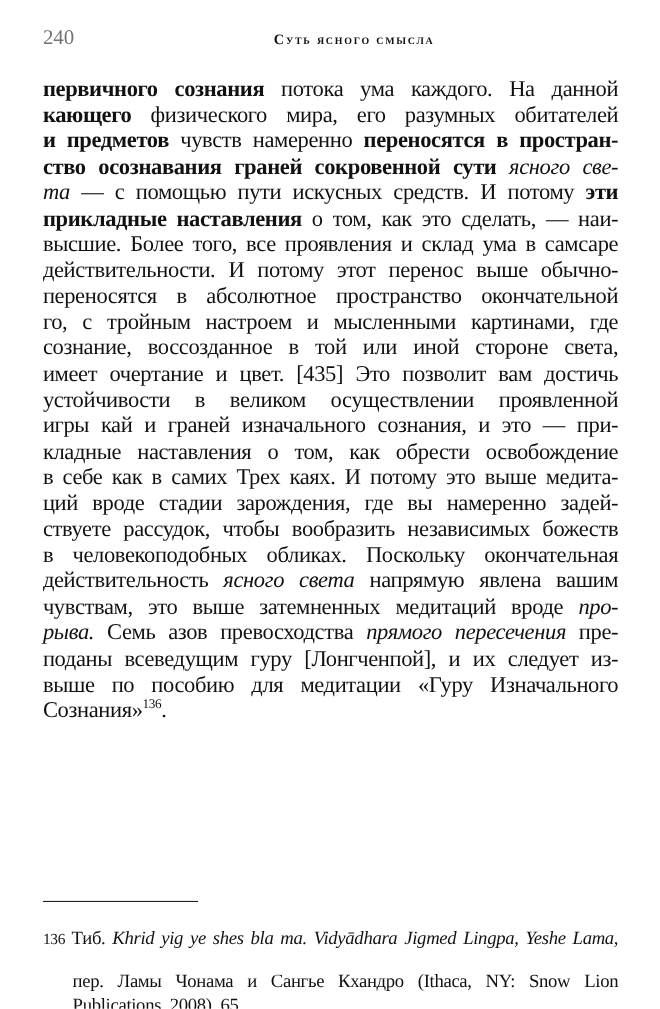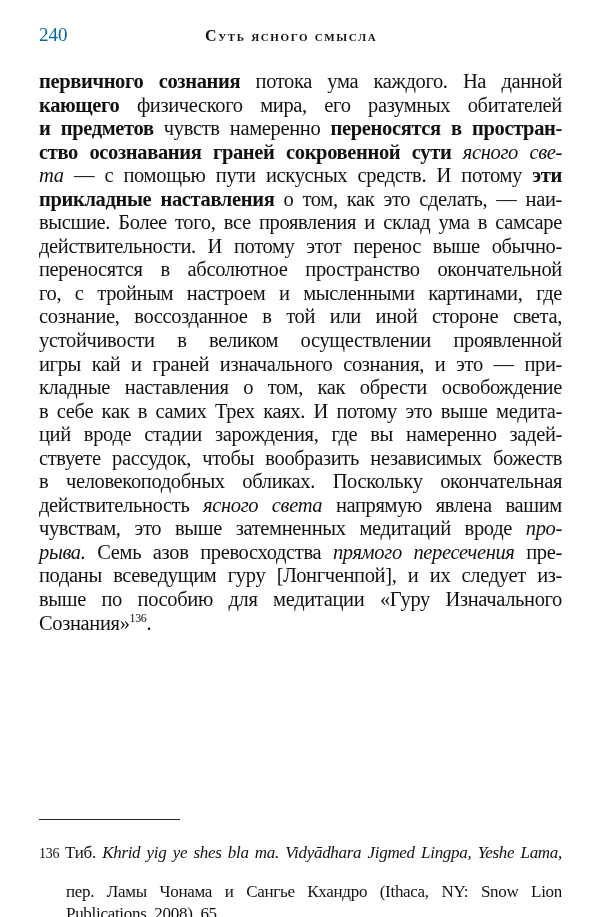--- a/index.html
+++ b/index.html
@@ -14,33 +14,33 @@
     overflow: hidden;
     color: #111111;
     font-family: "Liberation Serif", "DejaVu Serif", serif;
   }
   .page-number {
     position: absolute;
     left: 39px;
     top: 25px;
     font-size: 19px;
     line-height: 20px;
-    color: #0369a1;
+    color: #737373;
   }
   .running-header {
     position: absolute;
     left: 205px;
     width: 190px;
     top: 28px;
-    font-size: 16px;
+    font-size: 13px;
     line-height: 16px;
     font-weight: bold;
     font-variant: small-caps;
     letter-spacing: 1.6px;
-    text-align: left;
+    text-align: right;
     white-space: nowrap;
   }
   .body-text {
     position: absolute;
     left: 39px;
     top: 70px;
     width: 523px;
   }
   .line {
     display: block;
@@ -107,20 +107,21 @@
       <div class="line"><span class="seg-bold">кающего</span><span> физического мира, его разумных обитателей</span></div>
       <div class="line"><span class="seg-bold">и предметов</span><span> чувств намеренно </span><span class="seg-bold">переносятся в простран-</span></div>
       <div class="line"><span class="seg-bold">ство осознавания граней сокровенной сути </span><span class="seg-italic">ясного све-</span></div>
       <div class="line"><span class="seg-italic">та</span><span> — с помощью пути искусных средств. И потому </span><span class="seg-bold">эти</span></div>
       <div class="line"><span class="seg-bold">прикладные наставления</span><span> о том, как это сделать, — наи-</span></div>
       <div class="line"><span>высшие. Более того, все проявления и склад ума в самсаре</span></div>
       <div class="line"><span>действительности. И потому этот перенос выше обычно-</span></div>
       <div class="line"><span>переносятся в абсолютное пространство окончательной</span></div>
       <div class="line"><span>го, с тройным настроем и мысленными картинами, где</span></div>
       <div class="line"><span>сознание, воссозданное в той или иной стороне света,</span></div>
+      <div class="line"><span>имеет очертание и цвет. [435] Это позволит вам достичь</span></div>
       <div class="line"><span>устойчивости в великом осуществлении проявленной</span></div>
       <div class="line"><span>игры кай и граней изначального сознания, и это — при-</span></div>
       <div class="line"><span>кладные наставления о том, как обрести освобождение</span></div>
       <div class="line"><span>в себе как в самих Трех каях. И потому это выше медита-</span></div>
       <div class="line"><span>ций вроде стадии зарождения, где вы намеренно задей-</span></div>
       <div class="line"><span>ствуете рассудок, чтобы вообразить независимых божеств</span></div>
       <div class="line"><span>в человекоподобных обликах. Поскольку окончательная</span></div>
       <div class="line"><span>действительность </span><span class="seg-italic">ясного света</span><span> напрямую явлена вашим</span></div>
       <div class="line"><span>чувствам, это выше затемненных медитаций вроде </span><span class="seg-italic">про-</span></div>
       <div class="line"><span class="seg-italic">рыва.</span><span> Семь азов превосходства </span><span class="seg-italic">прямого пересечения</span><span> пре-</span></div>

